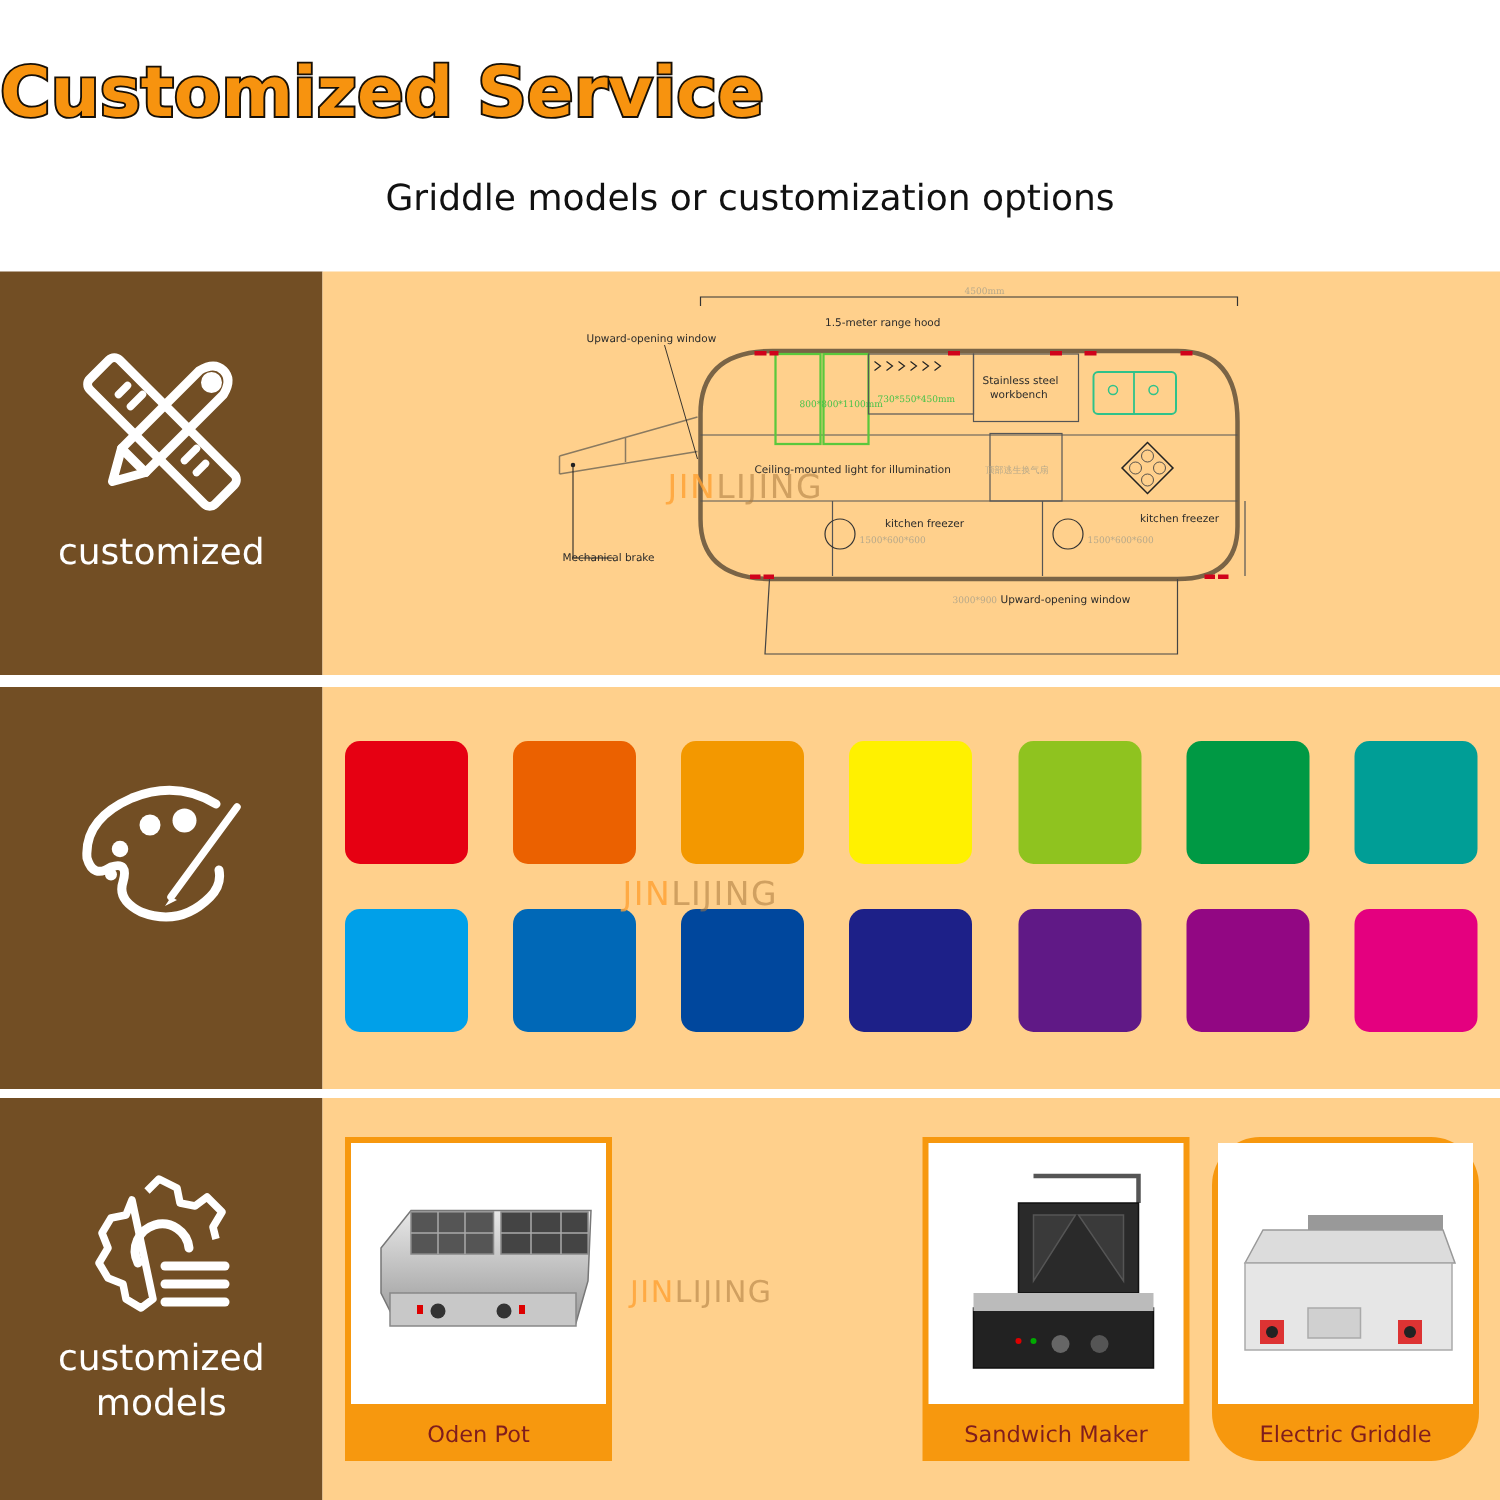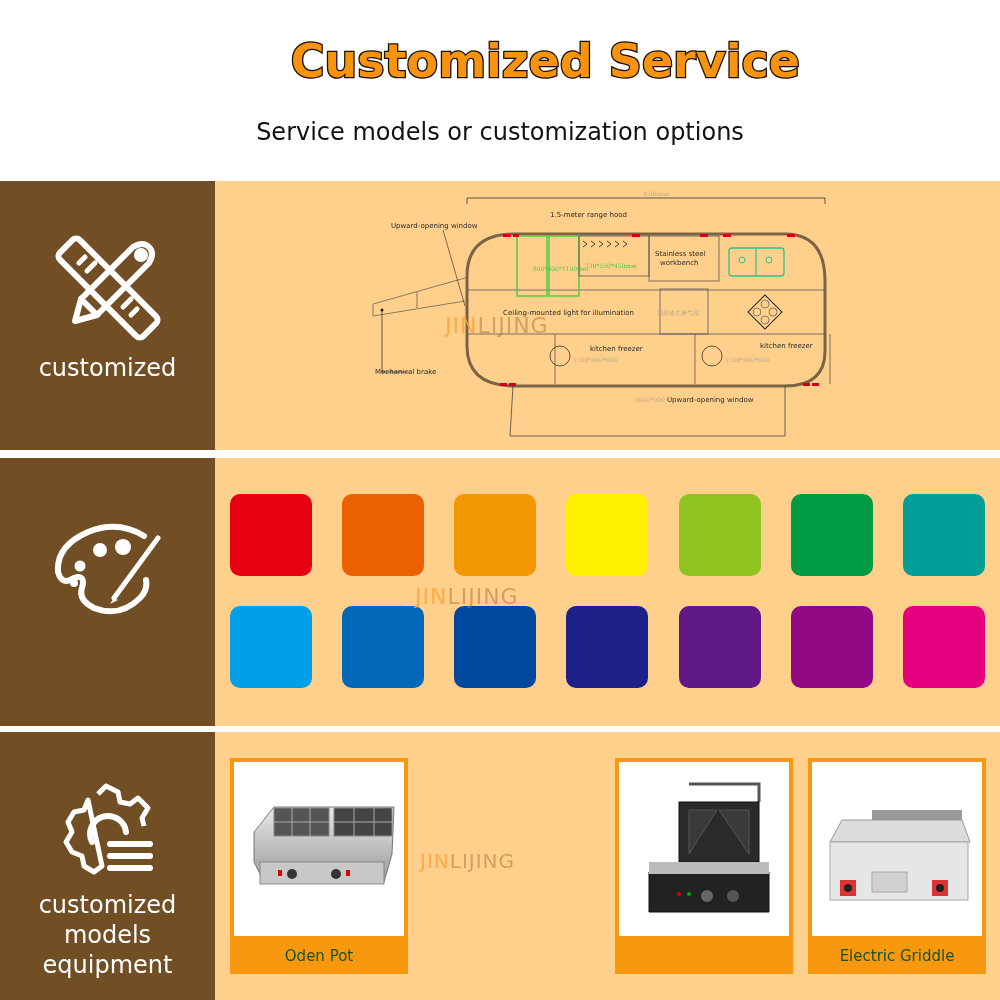--- a/index.html
+++ b/index.html
@@ -1,17 +1,17 @@
 <!DOCTYPE html>
 <html><head>
 <meta charset="utf-8">
 <style>
   html, body { margin:0; padding:0; }
   body { width:1000px; height:1000px; background:#ffffff; position:relative; overflow:hidden; font-family:"DejaVu Sans", sans-serif; }
-  .title { position:absolute; left:0; top:34px; width:800px; text-align:right; font-family:"DejaVu Sans", sans-serif; font-weight:900; font-size:46px; color:#f7930f; letter-spacing:0px;
+  .title { position:absolute; left:0; top:34px; width:800px; text-align:left; font-family:"DejaVu Sans", sans-serif; font-weight:900; font-size:46px; color:#f7930f; letter-spacing:0px;
     -webkit-text-stroke:2.5px #1a1208; paint-order:stroke fill; text-shadow:0 0 1px #000; }
   .subtitle { position:absolute; left:0; top:118px; width:1000px; text-align:center; font-size:24px; color:#111; font-family:"DejaVu Sans", sans-serif; }
 
   .section { position:absolute; left:0; width:1000px; }
   .sec1 { top:181px; height:269px; }
   .sec2 { top:458px; height:268px; }
   .sec3 { top:732px; height:268px; }
   .side { position:absolute; left:0; top:0; width:215px; height:100%; background:#724e24; color:#fff; }
   .main { position:absolute; left:215px; top:0; right:0; height:100%; background:#ffd08c; }
   .side .icon { position:absolute; left:50%; transform:translateX(-50%); }
@@ -25,27 +25,27 @@
 
   .watermark { position:absolute; font-family:"DejaVu Sans", sans-serif; font-weight:400; font-size:22px; letter-spacing:1px; color:rgba(170,120,60,0.55); }
   .watermark .wm-a { color:rgba(255,160,50,0.8); }
 
   
   .swatch { position:absolute; width:82px; height:82px; border-radius:10px; }
 
   
   .card { position:absolute; top:26px; width:178px; height:216px; background:#f7980e; }
   .card .img { position:absolute; left:4px; top:4px; width:170px; height:174px; background:#fff; overflow:hidden; }
-  .card .clabel { position:absolute; left:0; top:178px; width:178px; height:38px; line-height:40px; text-align:center; font-size:15px; color:#14532d; font-family:"DejaVu Sans", sans-serif; }
+  .card .clabel { position:absolute; left:0; top:178px; width:178px; height:38px; line-height:40px; text-align:center; font-size:15px; color:#7f1d1d; font-family:"DejaVu Sans", sans-serif; }
 </style>
 </head>
 <body>
 
 <div class="title">Customized Service</div>
-<div class="subtitle">Service models or customization options</div>
+<div class="subtitle">Griddle models or customization options</div>
 
 <div class="section sec1">
   <div class="side">
     <div class="icon" style="top:52px;width:110px;height:110px;">
       <svg width="110" height="110" viewBox="0 0 110 110">
         <g fill="none" stroke="#fff" stroke-width="6" stroke-linejoin="round" stroke-linecap="round">
 
           <rect x="6" y="42" width="118" height="28" rx="5" transform="rotate(45 55 55) translate(-10 -1)"></rect>
 
           <path d="M22 88 L28 66 L80 14 Q90 8 96 14 Q102 20 96 30 L44 82 Z"></path>
@@ -190,21 +190,20 @@
         <g stroke="#fff" stroke-width="6" stroke-linecap="round">
           <line x1="52" y1="62" x2="92" y2="62"></line>
           <line x1="52" y1="74" x2="92" y2="74"></line>
           <line x1="52" y1="86" x2="92" y2="86"></line>
         </g>
       </svg>
     </div>
     <div class="label" style="top:158px;">
       <div>customized</div>
       <div>models</div>
-      <div>equipment</div>
     </div>
   </div>
   <div class="main">
 
     <div class="card" style="left:15px;">
       <div class="img">
         <svg width="170" height="174" viewBox="0 0 170 174">
           <defs>
               <linearGradient id="steel" x1="0" y1="0" x2="0" y2="1">
                 <stop offset="0" stop-color="#e8e8e8"></stop>
@@ -240,23 +239,24 @@
           <rect x="60" y="40" width="80" height="60" fill="#2a2a2a" stroke="#111"></rect>
           <path d="M70 48 L98 48 L70 92 Z M100 48 L130 48 L130 92 Z" fill="#3a3a3a" stroke="#555"></path>
           <path d="M30 110 L150 110 L150 150 L30 150 Z" fill="#222" stroke="#111"></path>
           <rect x="30" y="100" width="120" height="12" fill="#bbb"></rect>
           <circle cx="88" cy="134" r="6" fill="#666"></circle>
             <circle cx="114" cy="134" r="6" fill="#555"></circle>
           <circle cx="60" cy="132" r="2" fill="#d00"></circle>
             <circle cx="70" cy="132" r="2" fill="#0a0"></circle>
         </svg>
       </div>
-    </div>
-
-    <div class="card" style="left:593px;">
+      <div class="clabel">Sandwich Maker</div>
+    </div>
+
+    <div class="card" style="left:593px;border-radius:32px;">
       <div class="img">
         <svg width="170" height="174" viewBox="0 0 170 174">
           <rect x="60" y="48" width="90" height="10" fill="#999"></rect>
           <path d="M18 80 L30 58 H150 L158 80 Z" fill="#dcdcdc" stroke="#999"></path>
           <rect x="18" y="80" width="138" height="58" fill="#e6e6e6" stroke="#aaa"></rect>
           <rect x="60" y="110" width="35" height="20" fill="#d0d0d0" stroke="#aaa"></rect>
           <rect x="28" y="118" width="16" height="16" fill="#d33"></rect>
             <circle cx="36" cy="126" r="4" fill="#222"></circle>
           <rect x="120" y="118" width="16" height="16" fill="#d33"></rect>
             <circle cx="128" cy="126" r="4" fill="#222"></circle>

